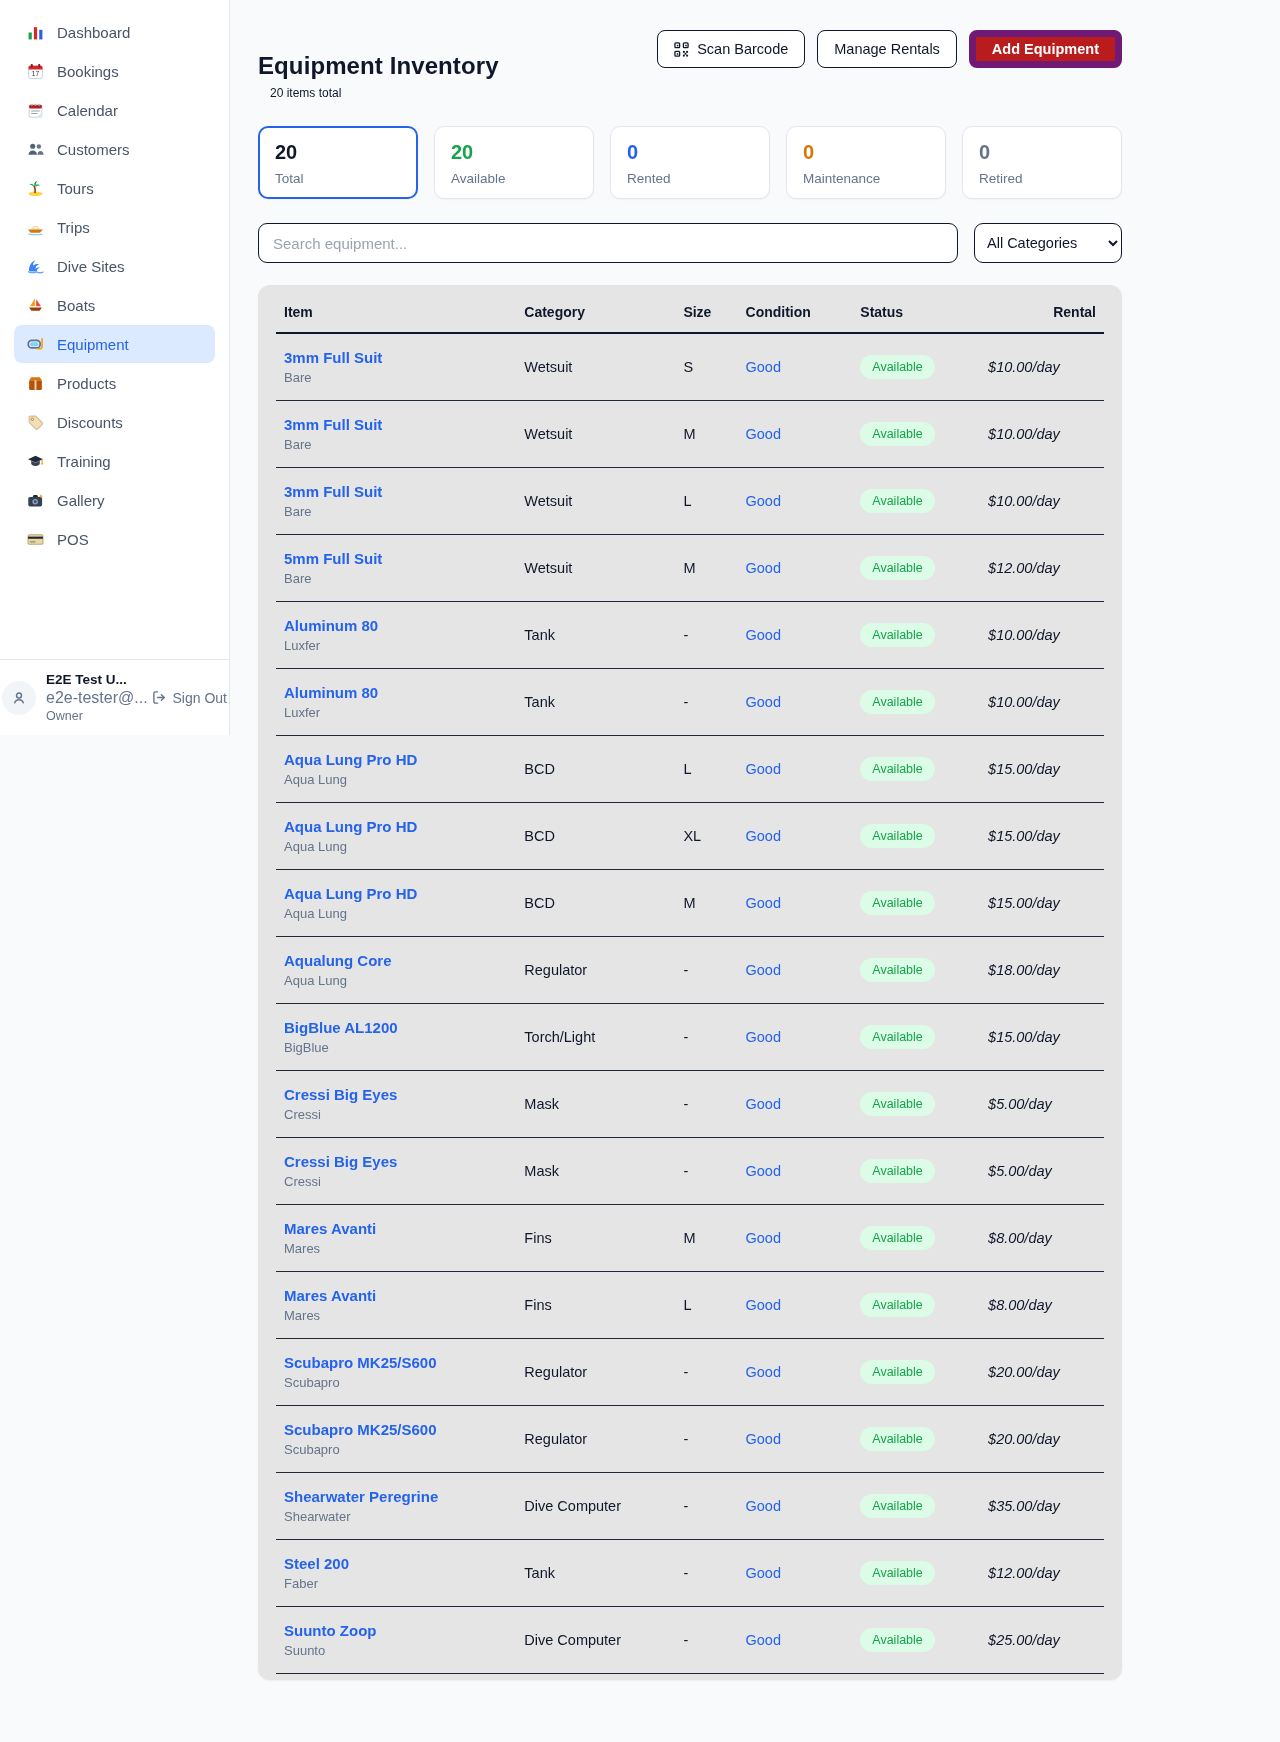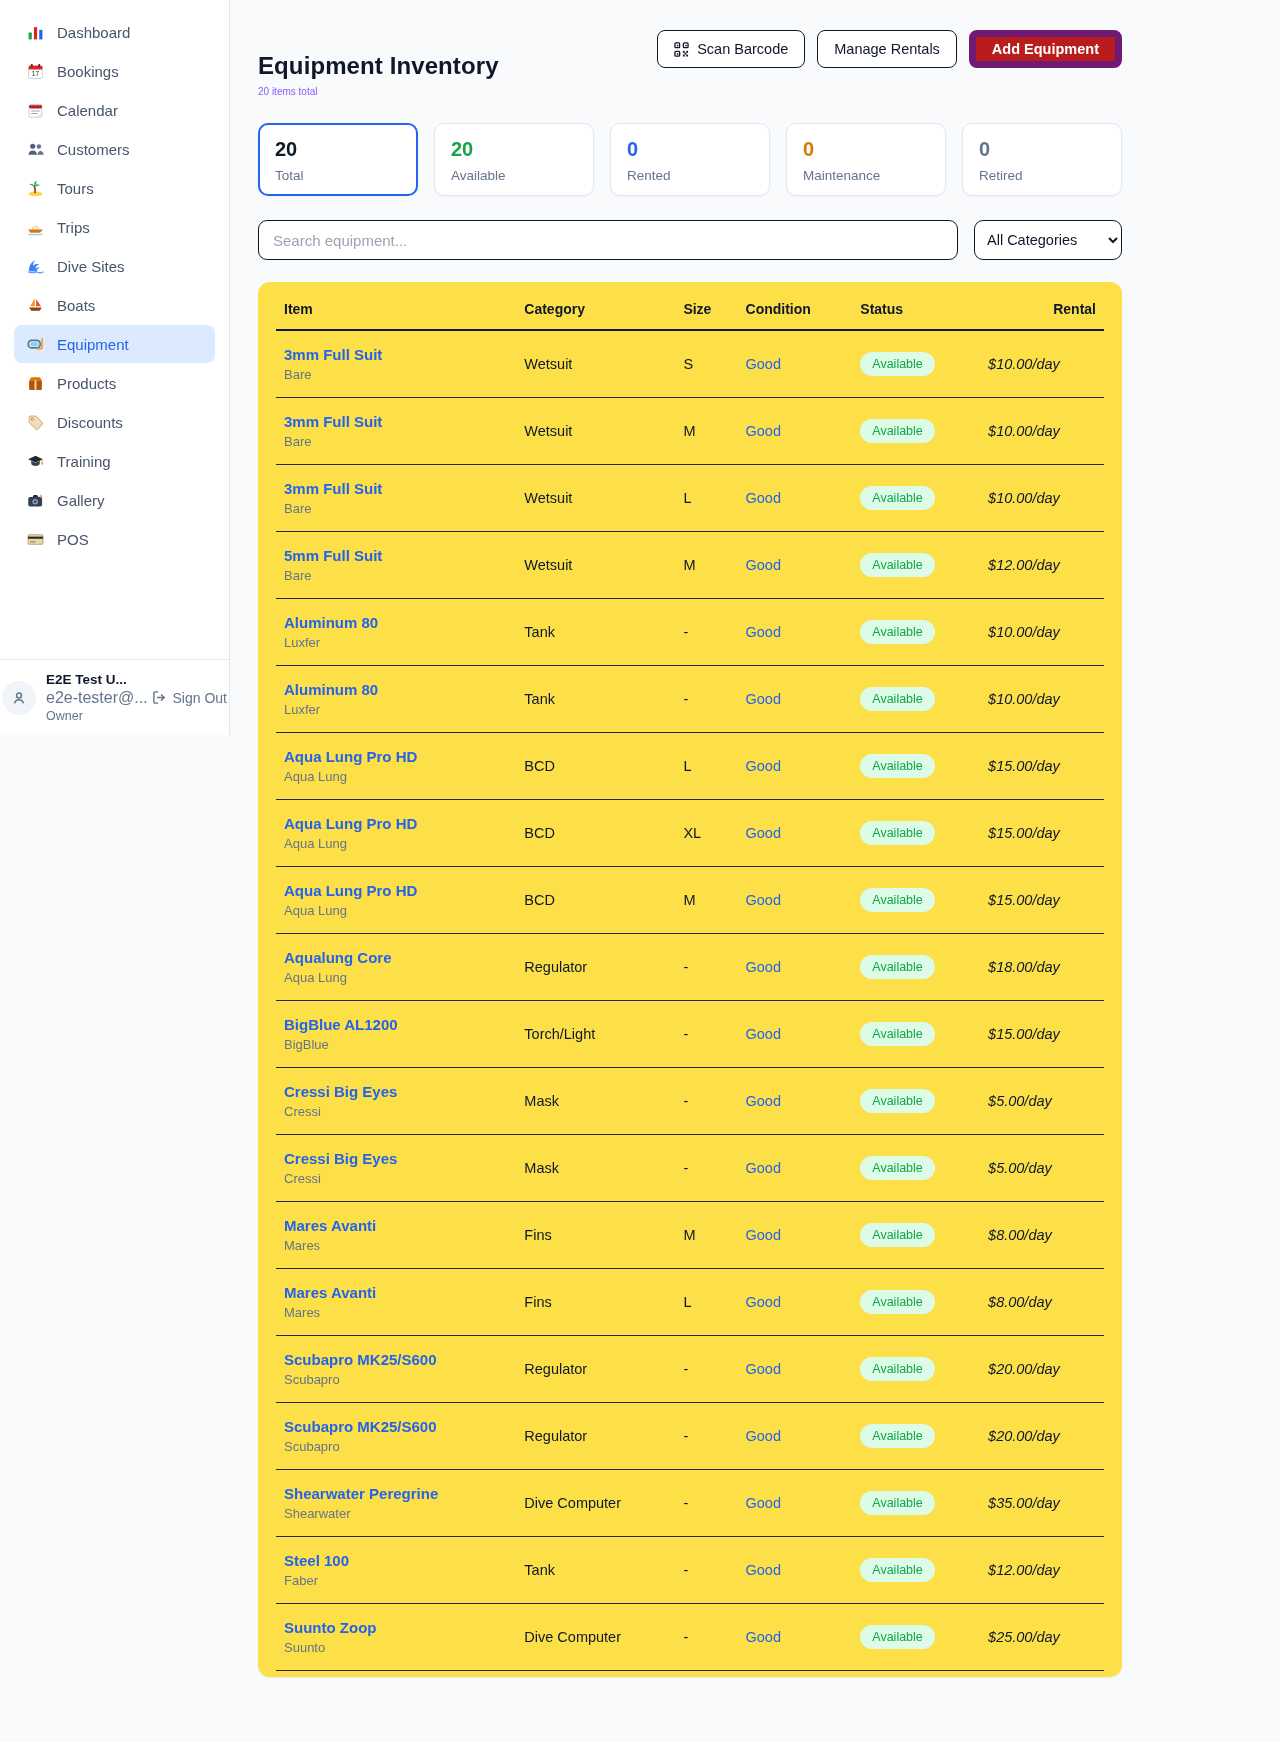--- a/index.html
+++ b/index.html
@@ -24,41 +24,41 @@
   .user-name { font-size:13.5px; font-weight:700; color:#0f172a; white-space:nowrap; }
   .user-email { font-size:16px; color:#64748b; margin-top:2px; white-space:nowrap; }
   .user-role { font-size:12.5px; color:#64748b; margin-top:2px; }
   .signout { display:flex; align-items:center; gap:6px; color:#64748b; font-size:14px; cursor:pointer; white-space:nowrap; }
   .signout svg { width:15px; height:15px; }
 
   
   .main { width:864px; margin-left:28px; padding-top:26px; }
   .page-head { display:flex; justify-content:space-between; align-items:flex-start; }
   .page-title { font-size:24px; font-weight:700; color:#0f172a; letter-spacing:.1px;margin-top:26px; }
-  .page-subtitle { font-size:10px; color:#8b5cf6; margin-top:6px; }
+  .page-subtitle { font-size:12px; color:#0f172a; margin-top:6px;margin-left:12px; }
   .head-actions { display:flex; gap:12px; align-items:center; margin-top:4px;justify-content:space-between; }
   .btn { height:38px; border-radius:8px; font-size:14.5px; display:inline-flex; align-items:center; gap:8px; padding:0 16px; cursor:pointer; background:#fff; border:1px solid #0f172a; color:#0f172a; font-weight:500; font-family:inherit; }
   .btn svg { width:15px; height:15px; }
   .btn.primary { background:#b91c1c; border:7px solid #701a75; color:#fff; font-weight:600; }
 
   
   .stats { display:flex; gap:16px; margin-top:26px; }
   .stat-card { flex:1; background:#fff; border:1px solid #e2e8f0; border-radius:10px; padding:14px 16px 12px; box-shadow:0 1px 2px rgba(15,23,42,.04); cursor:pointer; }
   .stat-card.active { border:2px solid #2563eb; padding:13px 15px 11px; }
   .stat-value { font-size:20px; font-weight:700; }
   .stat-label { font-size:13.5px; color:#64748b; margin-top:7px; }
 
   
   .filters { display:flex; gap:16px; margin-top:24px;align-items:flex-end; }
   .search-input { flex:1; height:40px; border:1px solid #0f172a; border-radius:9px; padding:0 14px; font-size:15px; font-family:inherit; color:#0f172a; background:#fff; outline:none; }
   .search-input::placeholder { color:#9aa3b2; }
   .category-select { width:148px; height:40px; border:1px solid #0f172a; border-radius:9px; background:#fff; font-size:14.5px; font-family:inherit; color:#0f172a; padding:0 8px; }
 
   
-  .table-card { background:#fde047; border-radius:12px; margin-top:22px; padding:2px 18px 6px; box-shadow:0 1px 2px rgba(15,23,42,.05); }
+  .table-card { background:#e5e5e5; border-radius:12px; margin-top:22px; padding:2px 18px 6px; box-shadow:0 1px 2px rgba(15,23,42,.05); }
   table { width:100%; border-collapse:collapse; }
   th { text-align:left; font-size:14px; font-weight:700; color:#0f172a; padding:17px 8px 12px; border-bottom:2px solid #0f172a; }
   th.col-rental { text-align:right; }
   td { padding:15px 8px; border-bottom:1px solid #1f2937; vertical-align:middle; font-size:14.5px; color:#0f172a; }
   tr:last-child td { border-bottom:1px solid #1f2937; }
   .item-name { color:#2563eb; font-weight:600; font-size:15px; cursor:pointer; }
   .item-brand { color:#64748b; font-size:13px; margin-top:4px; }
   .cond-link { color:#2563eb; cursor:pointer; }
   .badge { display:inline-block; background:#dcfce7; color:#16a34a; font-size:12.5px; padding:5px 12px; border-radius:9999px; }
   td.c-rental { text-align:left;font-style:italic; }
@@ -513,21 +513,21 @@
       <div class="item-brand">Shearwater</div>
     </td>
     <td class="c-cat">Dive Computer</td>
     <td class="c-size">-</td>
     <td class="c-cond"><span class="cond-link">Good</span></td>
     <td class="c-status"><span class="badge">Available</span></td>
     <td class="c-rental">$35.00/day</td>
   </tr>
             <tr>
     <td class="c-item">
-      <div class="item-name">Steel 100</div>
+      <div class="item-name">Steel 200</div>
       <div class="item-brand">Faber</div>
     </td>
     <td class="c-cat">Tank</td>
     <td class="c-size">-</td>
     <td class="c-cond"><span class="cond-link">Good</span></td>
     <td class="c-status"><span class="badge">Available</span></td>
     <td class="c-rental">$12.00/day</td>
   </tr>
             <tr>
     <td class="c-item">

